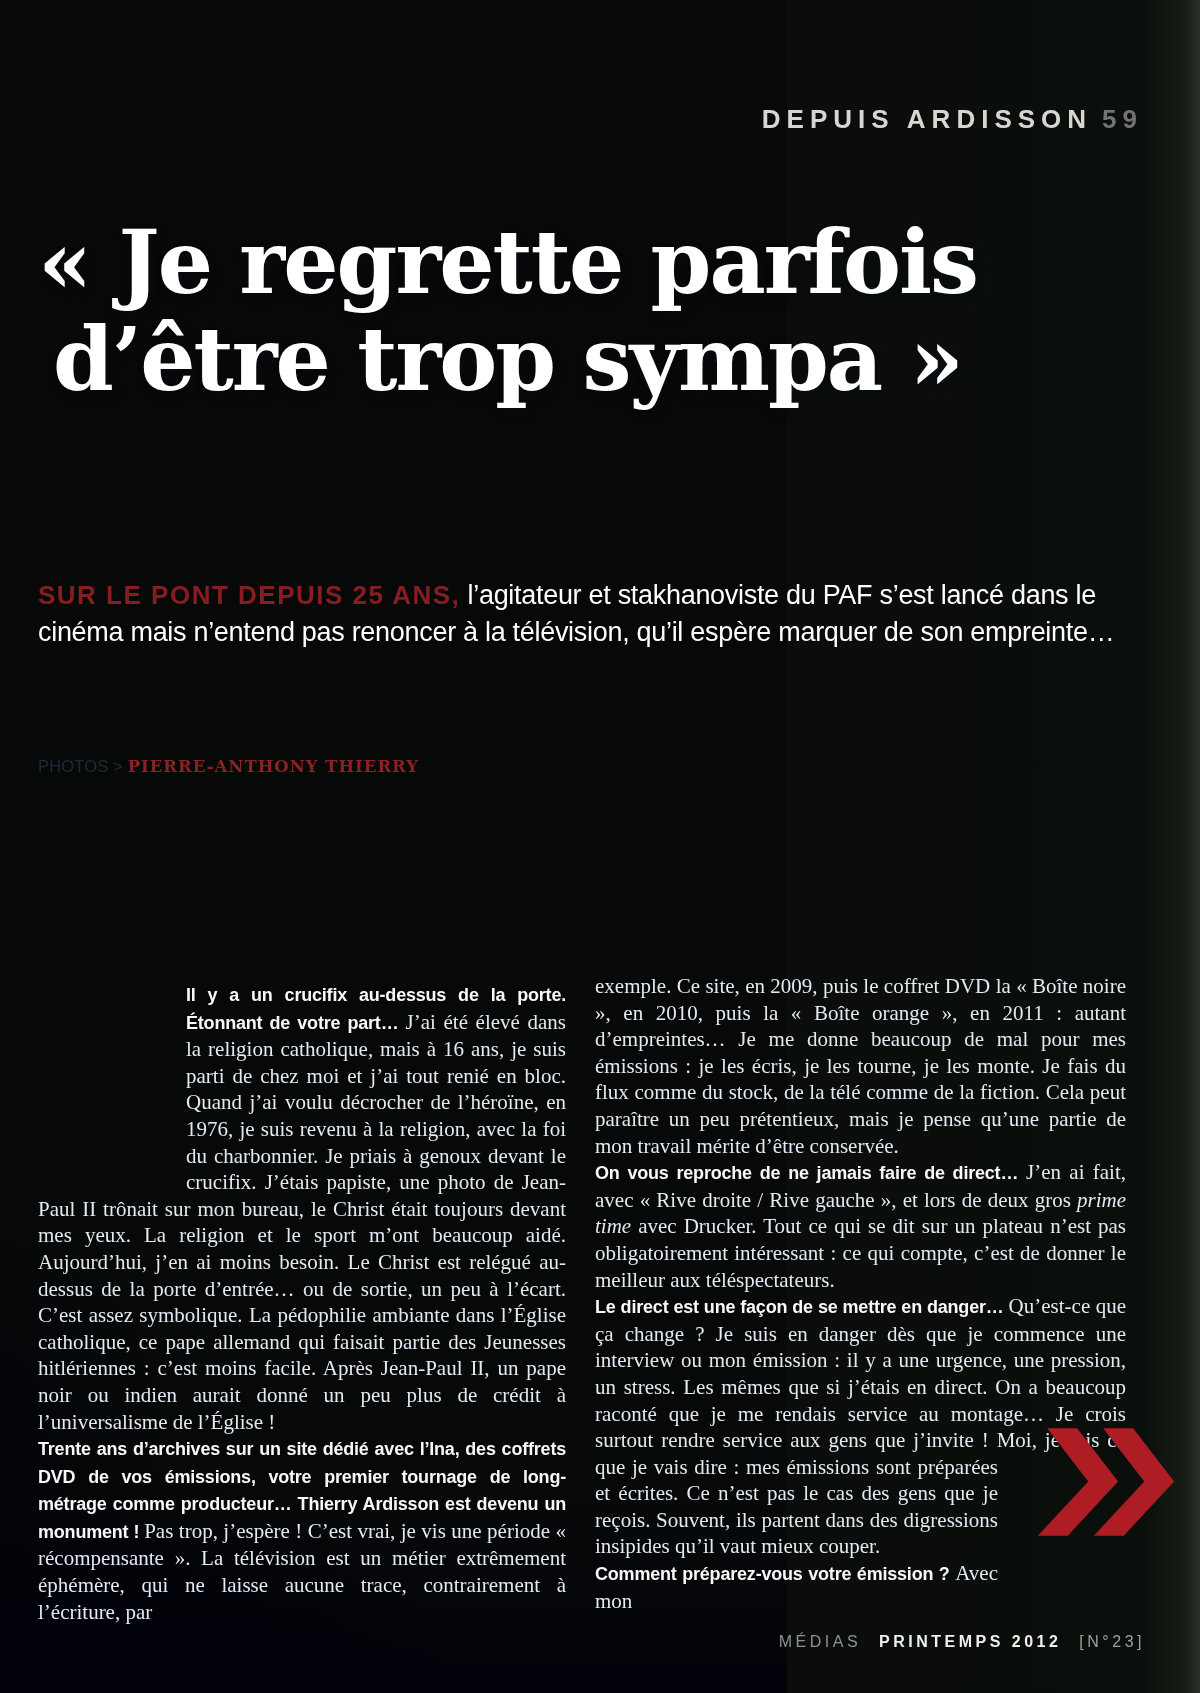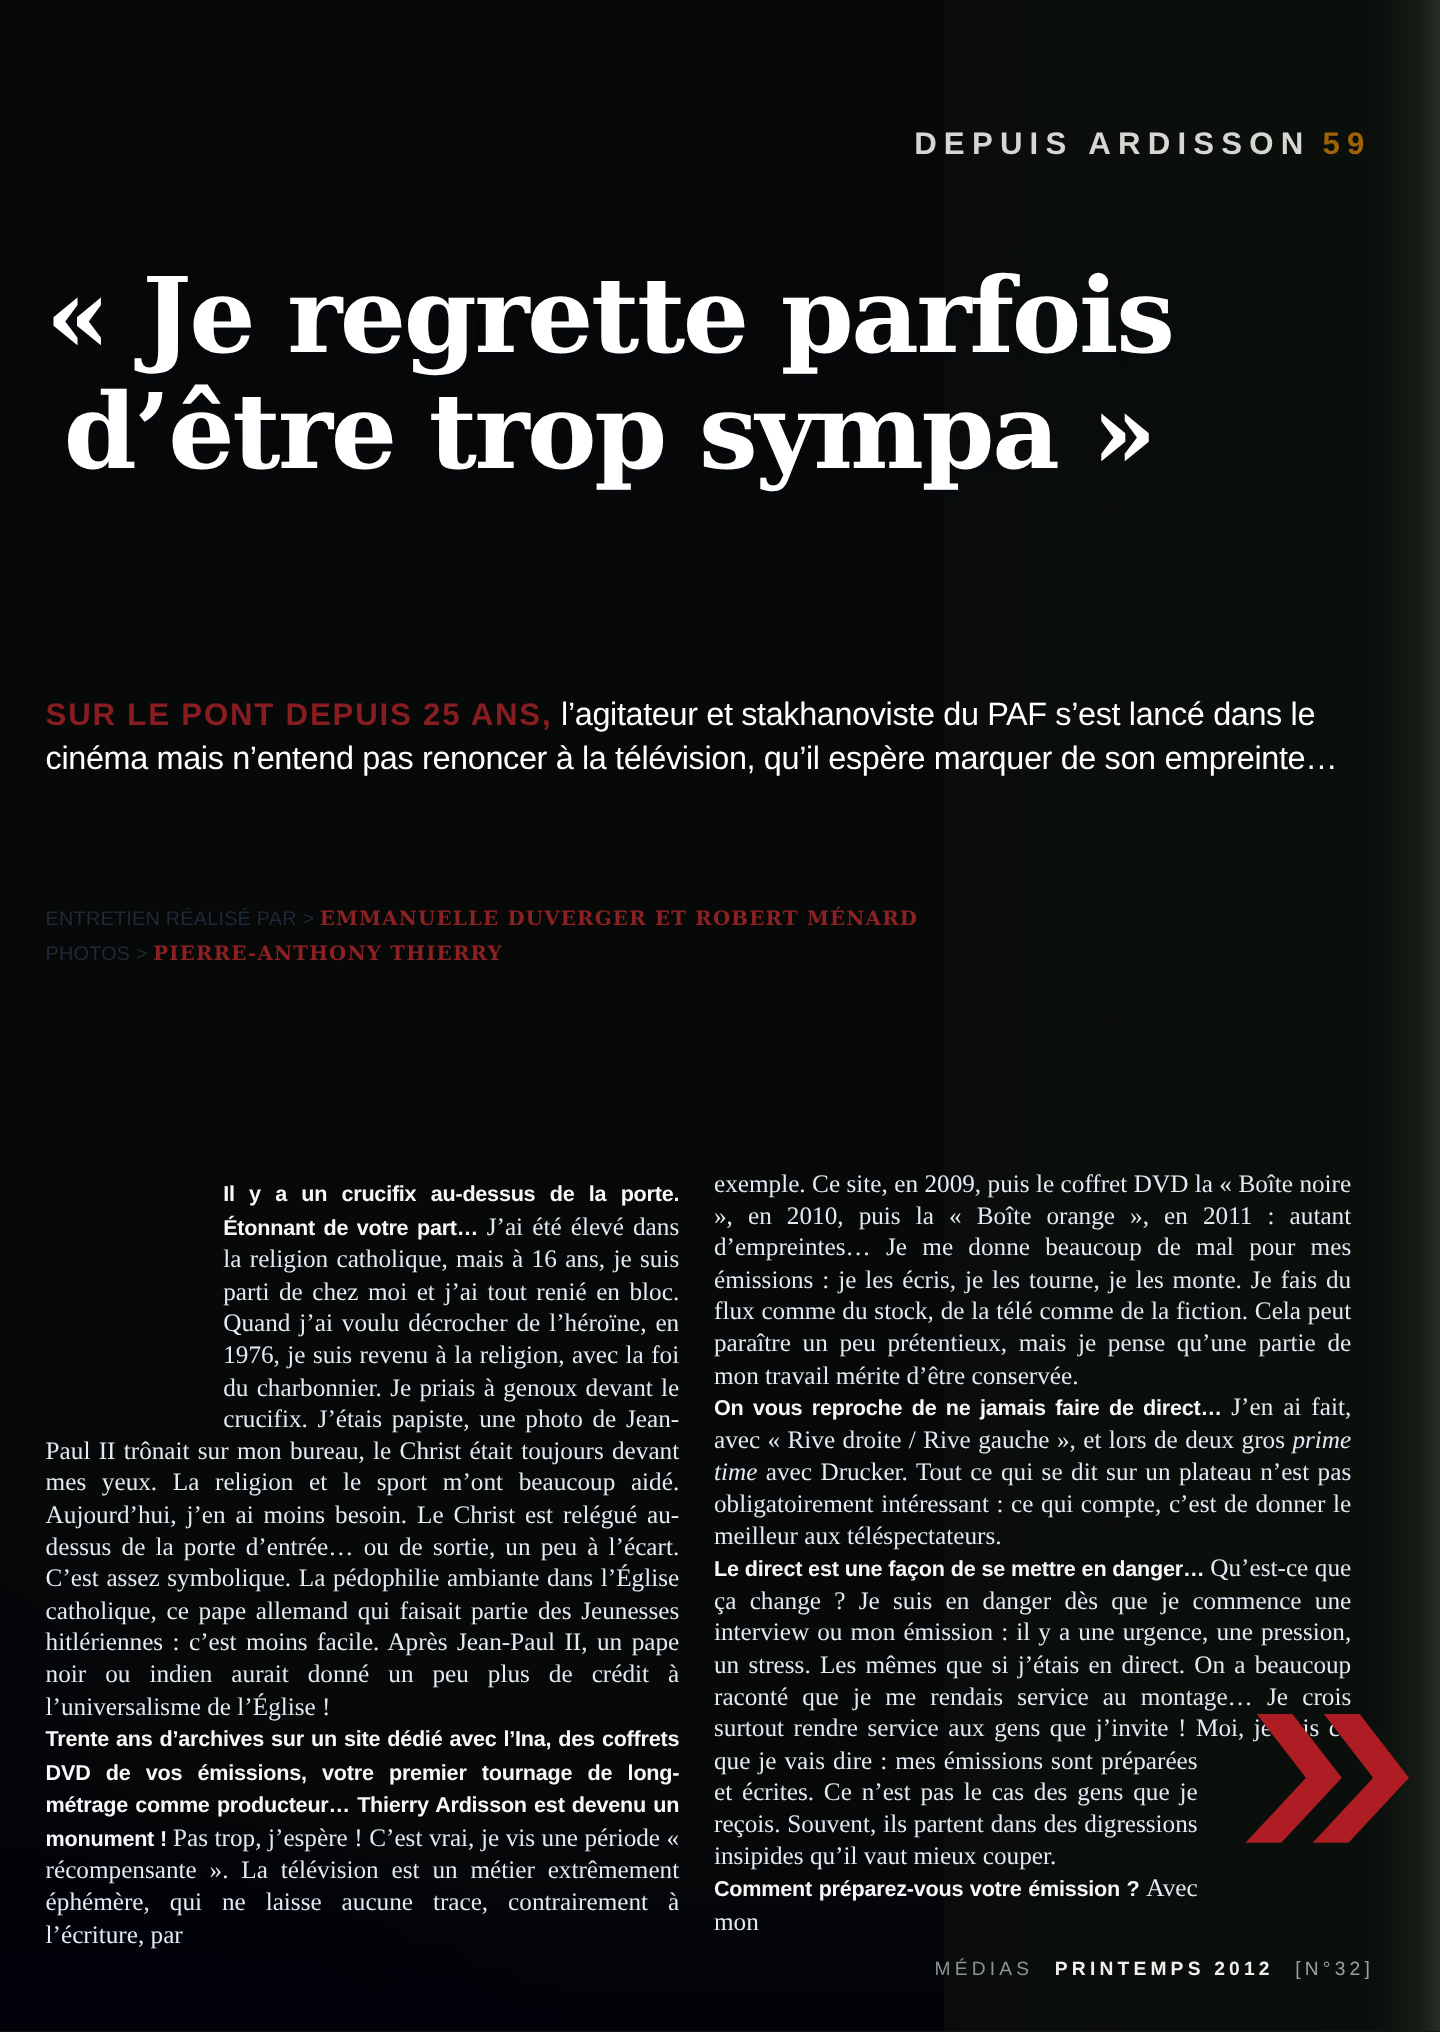--- a/index.html
+++ b/index.html
@@ -33,21 +33,21 @@
   .bg-black{
     position:absolute;left:787px;top:0;right:0;height:1693px;
     background:linear-gradient(to right, #0a0d0b 0%, #0b0f0c 86%, #161b15 96%, #2a2f27 100%);
   }
   
   .running-head{
     position:absolute;top:104px;right:57px;
     font-weight:bold;font-size:26px;letter-spacing:6px;
     color:#d6d6d2;white-space:nowrap;
   }
-  .running-head .pagenum{color:#a16207;margin-left:10px;text-align:right;}
+  .running-head .pagenum{color:#737373;margin-left:10px;text-align:right;}
   
   .headline{
     position:absolute;left:0;top:214px;width:1015px;
     text-align:center;color:#ffffff;
     font-family:"DejaVu Serif",serif;font-weight:bold;
     font-size:87px;line-height:97px;letter-spacing:-2px;
     text-shadow:3px 5px 9px rgba(5,8,30,0.35);
   }
   
   .intro{
@@ -114,24 +114,20 @@
     <div>« Je regrette parfois</div>
     <div>d’être trop sympa »</div>
   </div>
 
   <div class="intro">
     <span class="lead">SUR LE PONT DEPUIS 25 ANS,</span><span> l’agitateur et stakhanoviste du PAF s’est lancé dans le cinéma mais n’entend pas renoncer à la télévision, qu’il espère marquer de son empreinte…</span>
   </div>
 
   <div class="byline">
     <div>
-      <span class="label">ENTRETIEN RÉALISÉ PAR &gt;</span>
-      <span class="names">EMMANUELLE DUVERGER ET ROBERT MÉNARD</span>
-    </div>
-    <div>
       <span class="label">PHOTOS &gt;</span>
       <span class="names">PIERRE-ANTHONY THIERRY</span>
     </div>
   </div>
 
   <div class="col col-left">
     <span class="indent-spacer"></span>
     <span><span class="seg-q">Il y a un crucifix au-dessus de la porte. Étonnant de votre part… </span><span class="seg-a">J’ai été élevé dans la religion catholique, mais à 16 ans, je suis parti de chez moi et j’ai tout renié en bloc. Quand j’ai voulu décrocher de l’héroïne, en 1976, je suis revenu à la religion, avec la foi du charbonnier. Je priais à genoux devant le crucifix. J’étais papiste, une photo de Jean-Paul II trônait sur mon bureau, le Christ était toujours devant mes yeux. La religion et le sport m’ont beaucoup aidé. Aujourd’hui, j’en ai moins besoin. Le Christ est relégué au-dessus de la porte d’entrée… ou de sortie, un peu à l’écart. C’est assez symbolique. La pédophilie ambiante dans l’Église catholique, ce pape allemand qui faisait partie des Jeunesses hitlériennes : c’est moins facile. Après Jean-Paul II, un pape noir ou indien aurait donné un peu plus de crédit à l’universalisme de l’Église !</span><br><span class="seg-q">Trente ans d’archives sur un site dédié avec l’Ina, des coffrets DVD de vos émissions, votre premier tournage de long-métrage comme producteur… Thierry Ardisson est devenu un monument ! </span><span class="seg-a">Pas trop, j’espère ! C’est vrai, je vis une période « récompensante ». La télévision est un métier extrêmement éphémère, qui ne laisse aucune trace, contrairement à l’écriture, par</span></span>
   </div>
 
@@ -142,16 +138,16 @@
   </div>
 
   <svg class="pull-chevrons" viewBox="0 0 150 115" aria-hidden="true">
     <polygon points="12,0 44,0 88,57 34,115 2,115 56,57" fill="#ad1d23"></polygon>
     <polygon points="72,0 104,0 148,57 94,115 62,115 116,57" fill="#ad1d23"></polygon>
   </svg>
 
   <div class="folio">
     <span class="mag">MÉDIAS</span>
     <span class="issue">PRINTEMPS 2012</span>
-    <span class="num">[N°32]</span>
+    <span class="num">[N°23]</span>
   </div>
 
 </div>
 
 </body></html>

